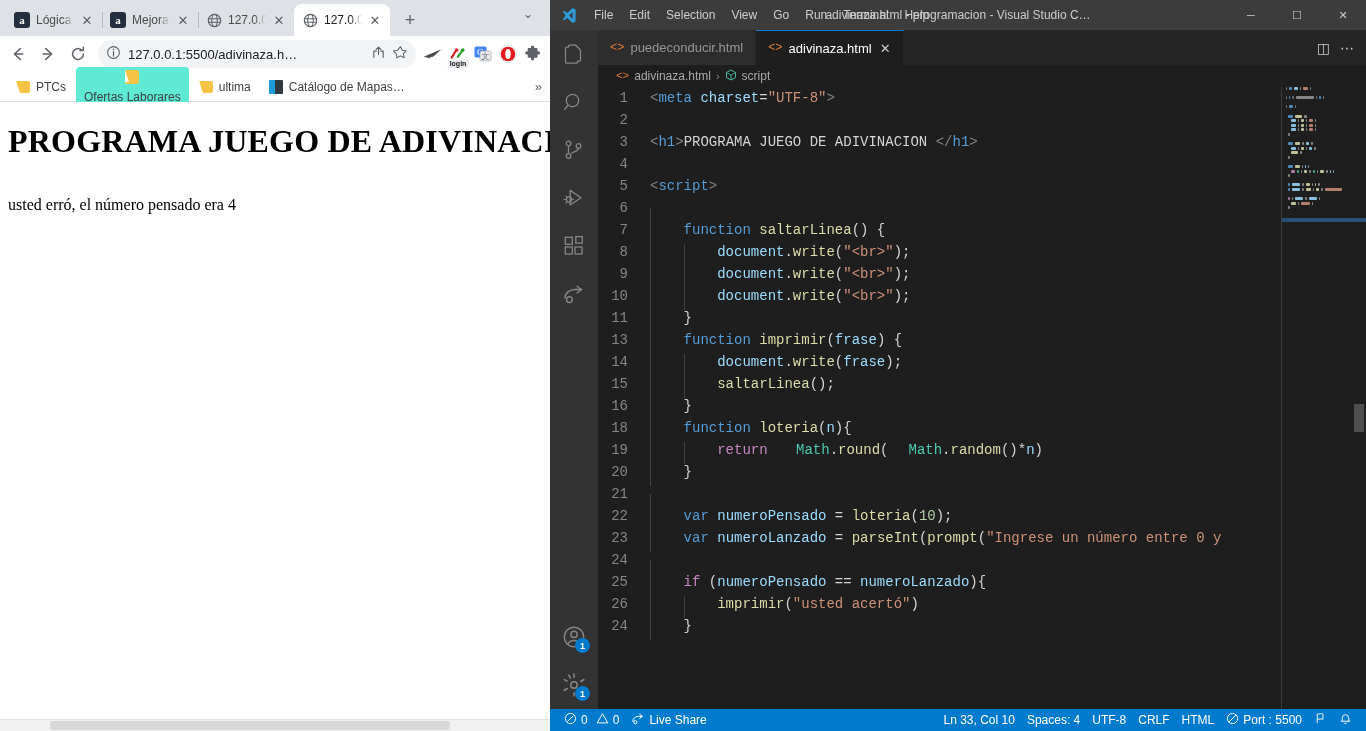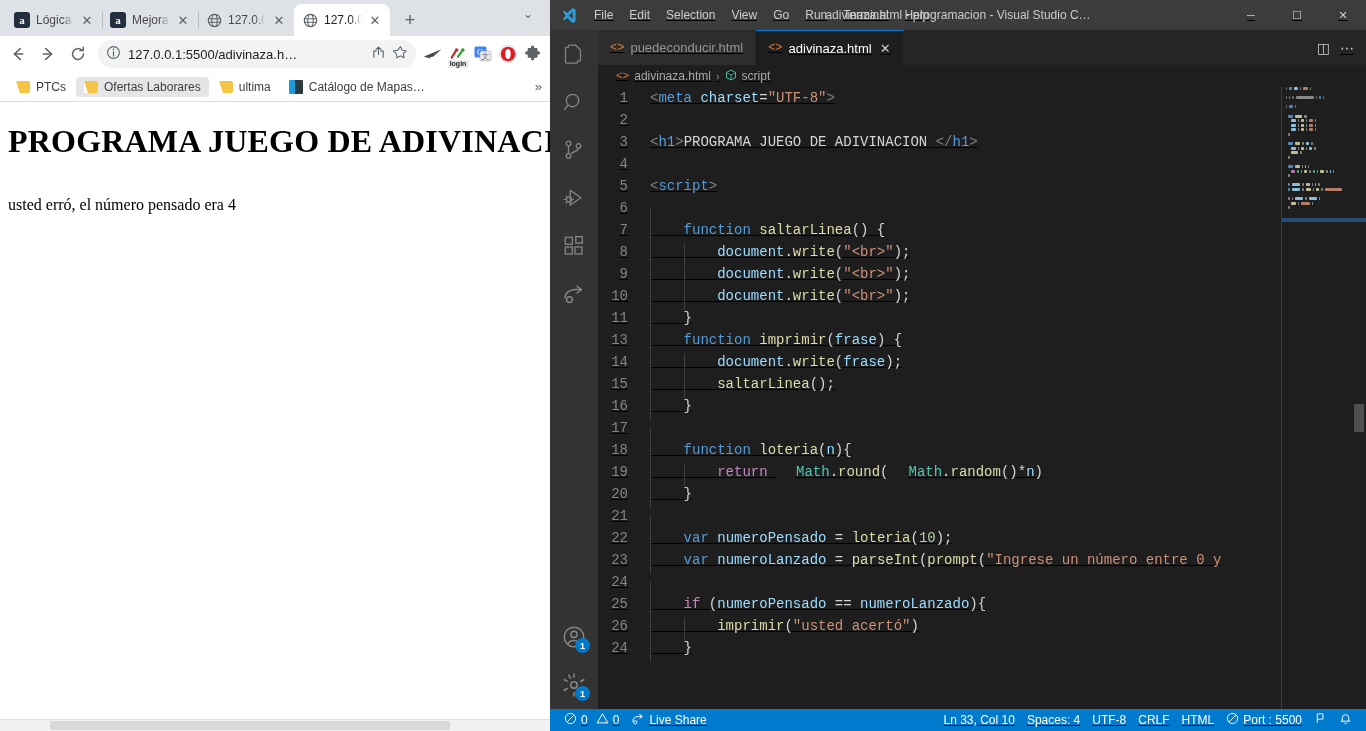--- a/index.html
+++ b/index.html
@@ -117,21 +117,21 @@
     display: flex; align-items: center; gap: 2px;
     padding: 0 8px; border-bottom: 1px solid #dadce0;
     position: relative;
   }
   .bm {
     display: flex; align-items: center; gap: 6px;
     padding: 3px 8px; border-radius: 4px;
     font-size: 12px; color: #3c4043; cursor: pointer;
     white-space: nowrap;
   }
-  .bm.hover { background: #e5e5e5; }
+  .bm.hover { background: #5eead4; flex-direction: column; }
   .bm-folder {
     width: 14px; height: 12px; flex: 0 0 14px;
     background: #f6c445; border-radius: 1px 2px 2px 1px;
     position: relative;
   }
   .bm-folder::after {
     content:""; position: absolute; left: 0; top: 0;
     border-top: 12px solid transparent;
     border-left: 4px solid #ffffff;
   }
@@ -171,21 +171,20 @@
     width: 400px; height: 9px; background: #d8d8d8; border-radius: 2px;
   }
 
   
   .vscode {
     position: absolute; left: 550px; top: 0;
     width: 816px; height: 731px;
     background: #1e1e1e;
     font-family: "Liberation Sans", sans-serif;
     overflow: hidden;
-    text-decoration: underline;
   }
   .vs-titlebar {
     height: 30px; background: #3c3c3c;
     display: flex; align-items: center;
     color: #cccccc; font-size: 12px;
     position: relative;
   }
   .vs-logo {
     width: 36px; height: 30px;
     display: flex; align-items: center; justify-content: center;
@@ -616,21 +615,20 @@
               <div class="code-line"><div class="ln">6</div><div class="code-text"><span class="guide" style="left: 0px;"></span></div></div>
               <div class="code-line"><div class="ln">7</div><div class="code-text"><span class="guide" style="left: 0px;"></span><span class="c-plain">    </span><span class="c-kw">function</span><span class="c-plain"> </span><span class="c-fn">saltarLinea</span><span class="c-plain">() {</span></div></div>
               <div class="code-line"><div class="ln">8</div><div class="code-text"><span class="guide" style="left: 0px;"></span><span class="guide" style="left: 33.68px;"></span><span class="c-plain">        </span><span class="c-var">document</span><span class="c-plain">.</span><span class="c-fn">write</span><span class="c-plain">(</span><span class="c-str">"&lt;br&gt;"</span><span class="c-plain">);</span></div></div>
               <div class="code-line"><div class="ln">9</div><div class="code-text"><span class="guide" style="left: 0px;"></span><span class="guide" style="left: 33.68px;"></span><span class="c-plain">        </span><span class="c-var">document</span><span class="c-plain">.</span><span class="c-fn">write</span><span class="c-plain">(</span><span class="c-str">"&lt;br&gt;"</span><span class="c-plain">);</span></div></div>
               <div class="code-line"><div class="ln">10</div><div class="code-text"><span class="guide" style="left: 0px;"></span><span class="guide" style="left: 33.68px;"></span><span class="c-plain">        </span><span class="c-var">document</span><span class="c-plain">.</span><span class="c-fn">write</span><span class="c-plain">(</span><span class="c-str">"&lt;br&gt;"</span><span class="c-plain">);</span></div></div>
               <div class="code-line"><div class="ln">11</div><div class="code-text"><span class="guide" style="left: 0px;"></span><span class="c-plain">    }</span></div></div>
               <div class="code-line"><div class="ln">13</div><div class="code-text"><span class="guide" style="left: 0px;"></span><span class="c-plain">    </span><span class="c-kw">function</span><span class="c-plain"> </span><span class="c-fn">imprimir</span><span class="c-plain">(</span><span class="c-var">frase</span><span class="c-plain">) {</span></div></div>
               <div class="code-line"><div class="ln">14</div><div class="code-text"><span class="guide" style="left: 0px;"></span><span class="guide" style="left: 33.68px;"></span><span class="c-plain">        </span><span class="c-var">document</span><span class="c-plain">.</span><span class="c-fn">write</span><span class="c-plain">(</span><span class="c-var">frase</span><span class="c-plain">);</span></div></div>
               <div class="code-line"><div class="ln">15</div><div class="code-text"><span class="guide" style="left: 0px;"></span><span class="guide" style="left: 33.68px;"></span><span class="c-plain">        </span><span class="c-fn">saltarLinea</span><span class="c-plain">();</span></div></div>
               <div class="code-line"><div class="ln">16</div><div class="code-text"><span class="guide" style="left: 0px;"></span><span class="c-plain">    }</span></div></div>
-              <div class="code-line"><div class="ln">17</div><div class="code-text"><span class="guide" style="left: 0px;"></span></div></div>
               <div class="code-line"><div class="ln">18</div><div class="code-text"><span class="guide" style="left: 0px;"></span><span class="c-plain">    </span><span class="c-kw">function</span><span class="c-plain"> </span><span class="c-fn">loteria</span><span class="c-plain">(</span><span class="c-var">n</span><span class="c-plain">){</span></div></div>
               <div class="code-line"><div class="ln">19</div><div class="code-text"><span class="guide" style="left: 0px;"></span><span class="guide" style="left: 33.68px;"></span><span class="c-plain">        </span><span class="c-kwctl">return</span><span class="c-plain"> </span><span class="c-cls">Math</span><span class="c-plain">.</span><span class="c-fn">round</span><span class="c-plain">(</span><span class="c-cls">Math</span><span class="c-plain">.</span><span class="c-fn">random</span><span class="c-plain">()*</span><span class="c-var">n</span><span class="c-plain">)</span></div></div>
               <div class="code-line"><div class="ln">20</div><div class="code-text"><span class="guide" style="left: 0px;"></span><span class="c-plain">    }</span></div></div>
               <div class="code-line"><div class="ln">21</div><div class="code-text"><span class="guide" style="left: 0px;"></span></div></div>
               <div class="code-line"><div class="ln">22</div><div class="code-text"><span class="guide" style="left: 0px;"></span><span class="c-plain">    </span><span class="c-kw">var</span><span class="c-plain"> </span><span class="c-var">numeroPensado</span><span class="c-plain"> = </span><span class="c-fn">loteria</span><span class="c-plain">(</span><span class="c-num">10</span><span class="c-plain">);</span></div></div>
               <div class="code-line"><div class="ln">23</div><div class="code-text"><span class="guide" style="left: 0px;"></span><span class="c-plain">    </span><span class="c-kw">var</span><span class="c-plain"> </span><span class="c-var">numeroLanzado</span><span class="c-plain"> = </span><span class="c-fn">parseInt</span><span class="c-plain">(</span><span class="c-fn">prompt</span><span class="c-plain">(</span><span class="c-str">"Ingrese un número entre 0 y</span></div></div>
               <div class="code-line"><div class="ln">24</div><div class="code-text"><span class="guide" style="left: 0px;"></span></div></div>
               <div class="code-line"><div class="ln">25</div><div class="code-text"><span class="guide" style="left: 0px;"></span><span class="c-plain">    </span><span class="c-kwctl">if</span><span class="c-plain"> (</span><span class="c-var">numeroPensado</span><span class="c-plain"> == </span><span class="c-var">numeroLanzado</span><span class="c-plain">){</span></div></div>
               <div class="code-line"><div class="ln">26</div><div class="code-text"><span class="guide" style="left: 0px;"></span><span class="guide" style="left: 33.68px;"></span><span class="c-plain">        </span><span class="c-fn">imprimir</span><span class="c-plain">(</span><span class="c-str">"usted acertó"</span><span class="c-plain">)</span></div></div>
               <div class="code-line"><div class="ln">24</div><div class="code-text"><span class="guide" style="left: 0px;"></span><span class="c-plain">    }</span></div></div>

